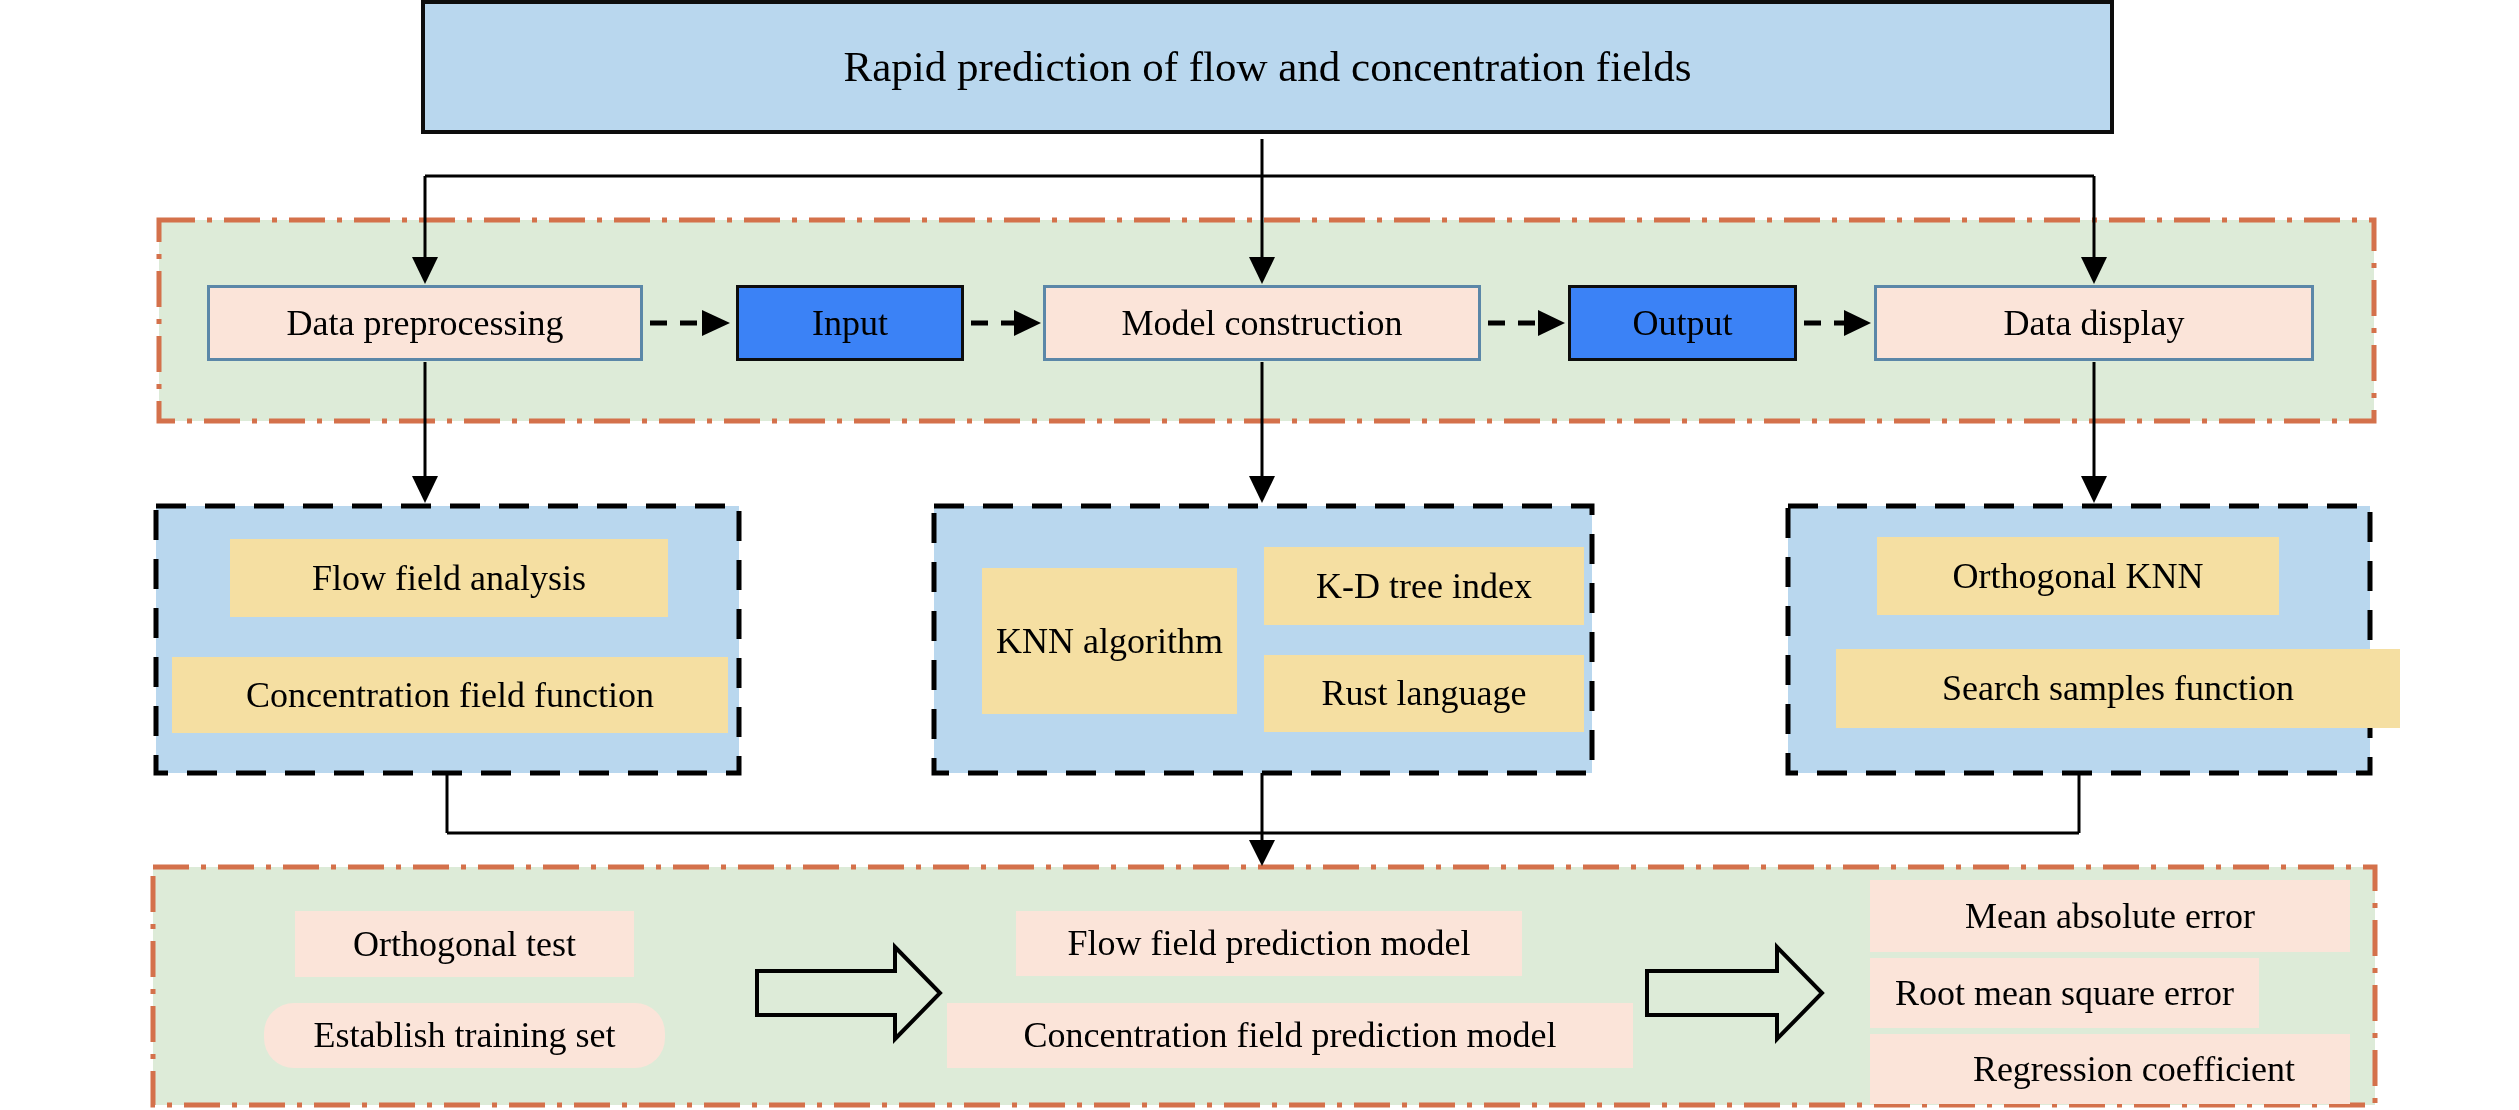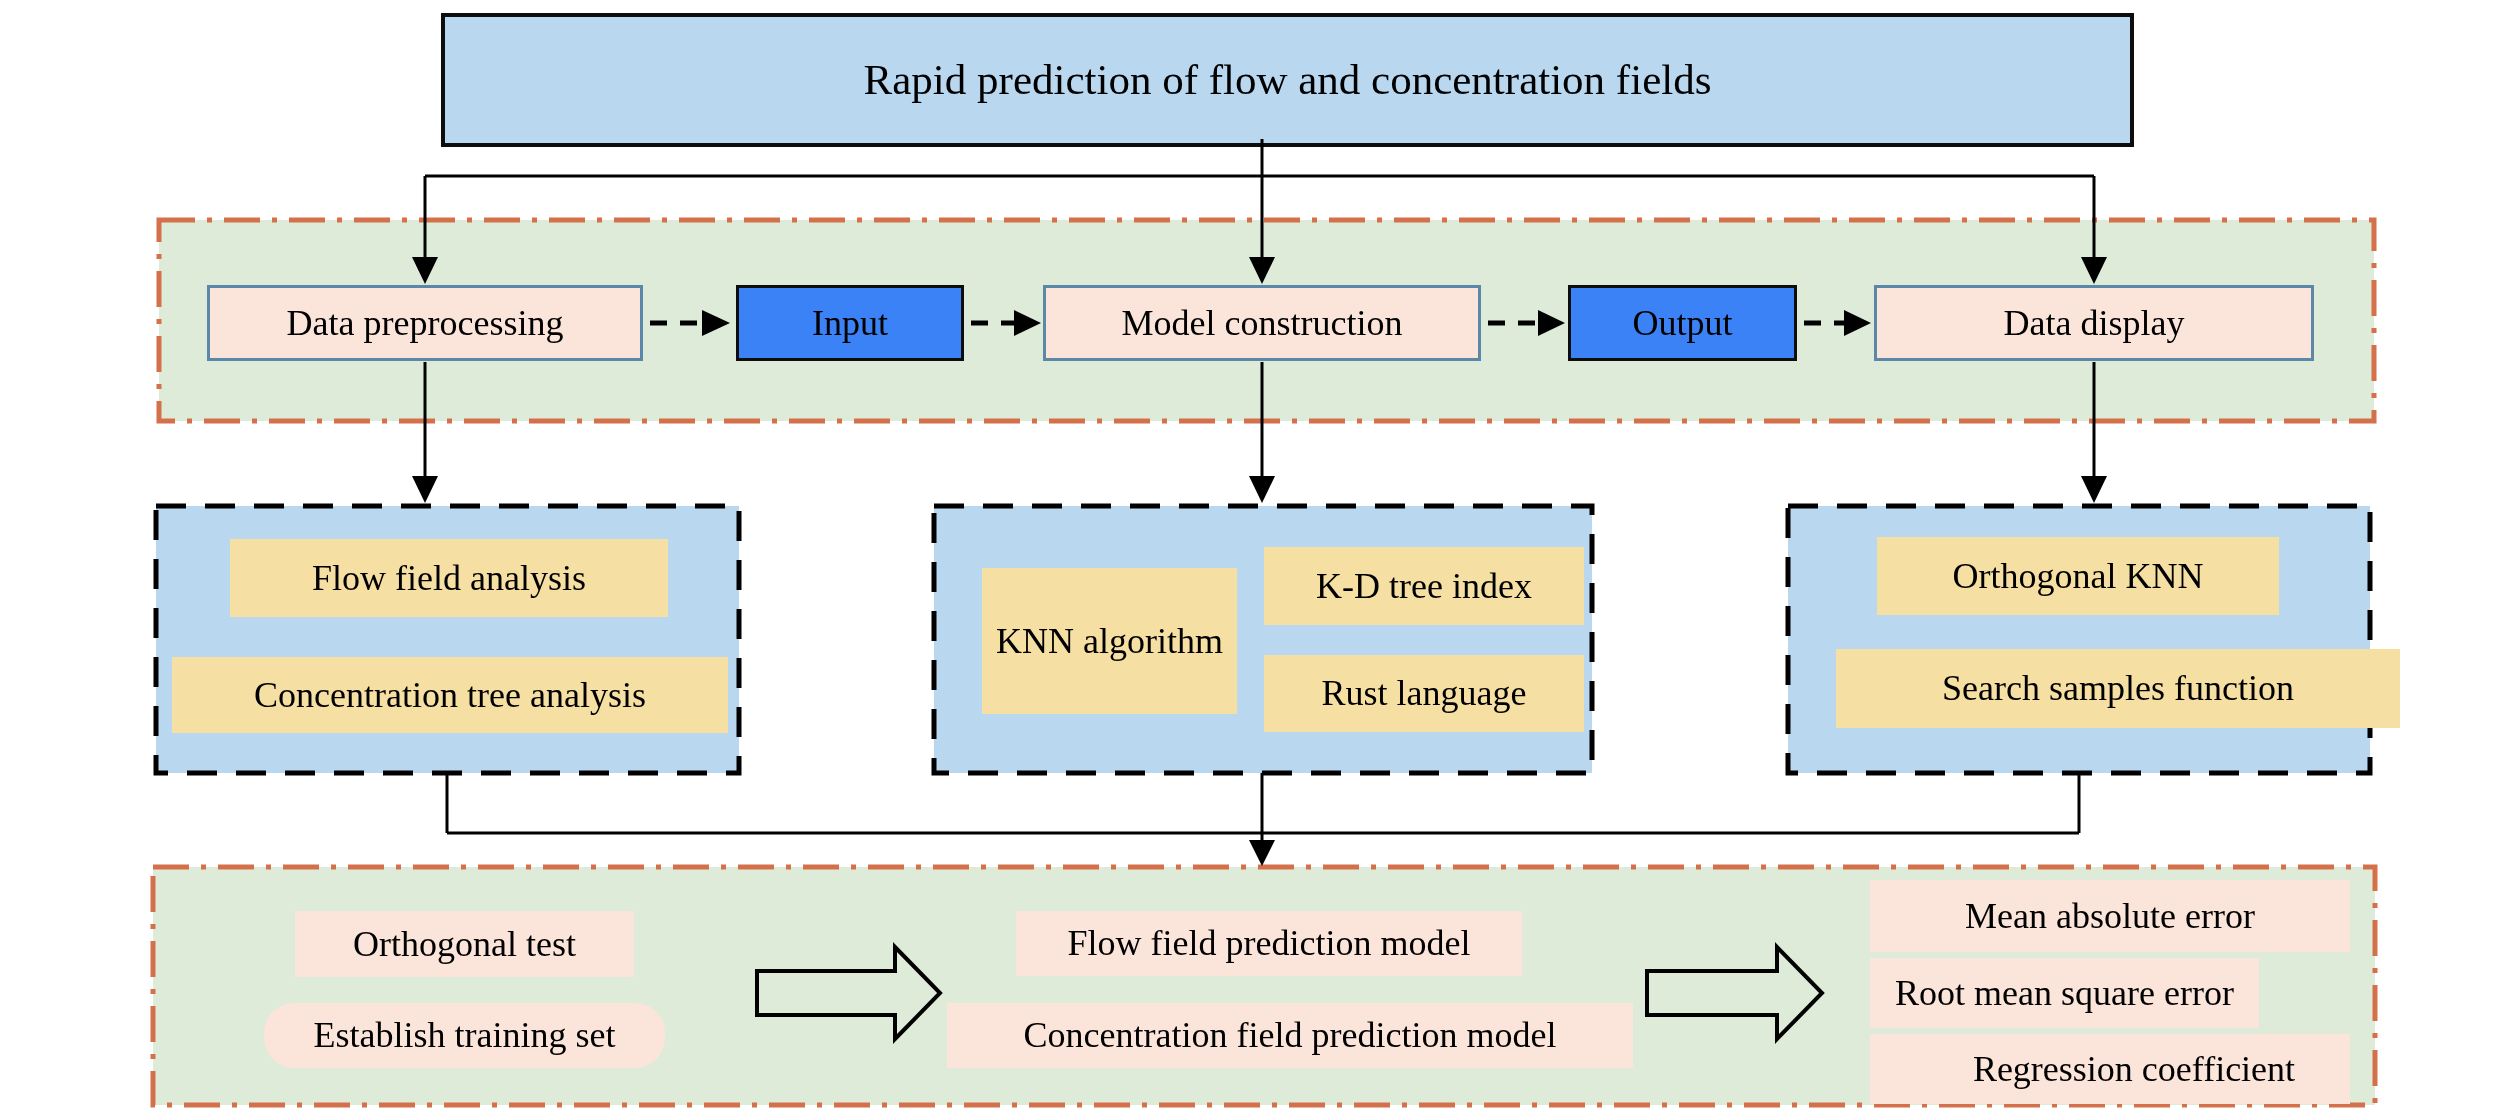--- a/index.html
+++ b/index.html
@@ -38,30 +38,30 @@
 <div id="canvas">
 
   <svg id="regions" class="layer">
     <rect x="159" y="220" width="2215" height="201" fill="#ddebd8" stroke="#d4714b" stroke-width="5" stroke-dasharray="36 12 5 12"></rect>
     <rect x="153" y="867" width="2222" height="238" fill="#ddebd8" stroke="#d4714b" stroke-width="5" stroke-dasharray="36 12 5 12"></rect>
     <rect x="156" y="506" width="583" height="267" fill="#b9d7ee" stroke="#000000" stroke-width="5" stroke-dasharray="30 19"></rect>
     <rect x="934" y="506" width="658" height="267" fill="#b9d7ee" stroke="#000000" stroke-width="5" stroke-dasharray="30 19"></rect>
     <rect x="1788" y="506" width="582" height="267" fill="#b9d7ee" stroke="#000000" stroke-width="5" stroke-dasharray="30 19"></rect>
   </svg>
 
-  <div class="box title-box" style="left:421px; top:13px; width:1693px; height:134px;margin-left:20px;">Rapid prediction of flow and concentration fields</div>
+  <div class="box title-box" style="left:421px; top:0; width:1693px; height:134px;">Rapid prediction of flow and concentration fields</div>
 
   <div class="box pink-bordered" style="left:207px; top:285px; width:436px; height:76px;">Data preprocessing</div>
   <div class="box yellow-box" style="left:736px; top:285px; width:228px; height:76px;">Input</div>
   <div class="box pink-bordered" style="left:1043px; top:285px; width:438px; height:76px;">Model construction</div>
   <div class="box yellow-box" style="left:1568px; top:285px; width:229px; height:76px;">Output</div>
   <div class="box pink-bordered" style="left:1874px; top:285px; width:440px; height:76px;">Data display</div>
 
   <div class="box tan-box" style="left:230px; top:539px; width:438px; height:78px;">Flow field analysis</div>
-  <div class="box tan-box" style="left:172px; top:657px; width:556px; height:76px;">Concentration tree analysis</div>
+  <div class="box tan-box" style="left:172px; top:657px; width:556px; height:76px;">Concentration field function</div>
 
   <div class="box tan-box" style="left:982px; top:568px; width:255px; height:146px;">KNN algorithm</div>
   <div class="box tan-box" style="left:1264px; top:547px; width:320px; height:78px;">K-D tree index</div>
   <div class="box tan-box" style="left:1264px; top:655px; width:320px; height:77px;">Rust language</div>
 
   <div class="box tan-box" style="left:1877px; top:537px; width:402px; height:78px;">Orthogonal KNN</div>
   <div class="box tan-box" style="left:1836px; top:649px; width:564px; height:79px;">Search samples function</div>
 
   <div class="box pink-plain" style="left:295px; top:911px; width:339px; height:66px;">Orthogonal test</div>
   <div class="box pink-plain" style="left:264px; top:1003px; width:401px; height:65px;border-radius:30px;">Establish training set</div>

